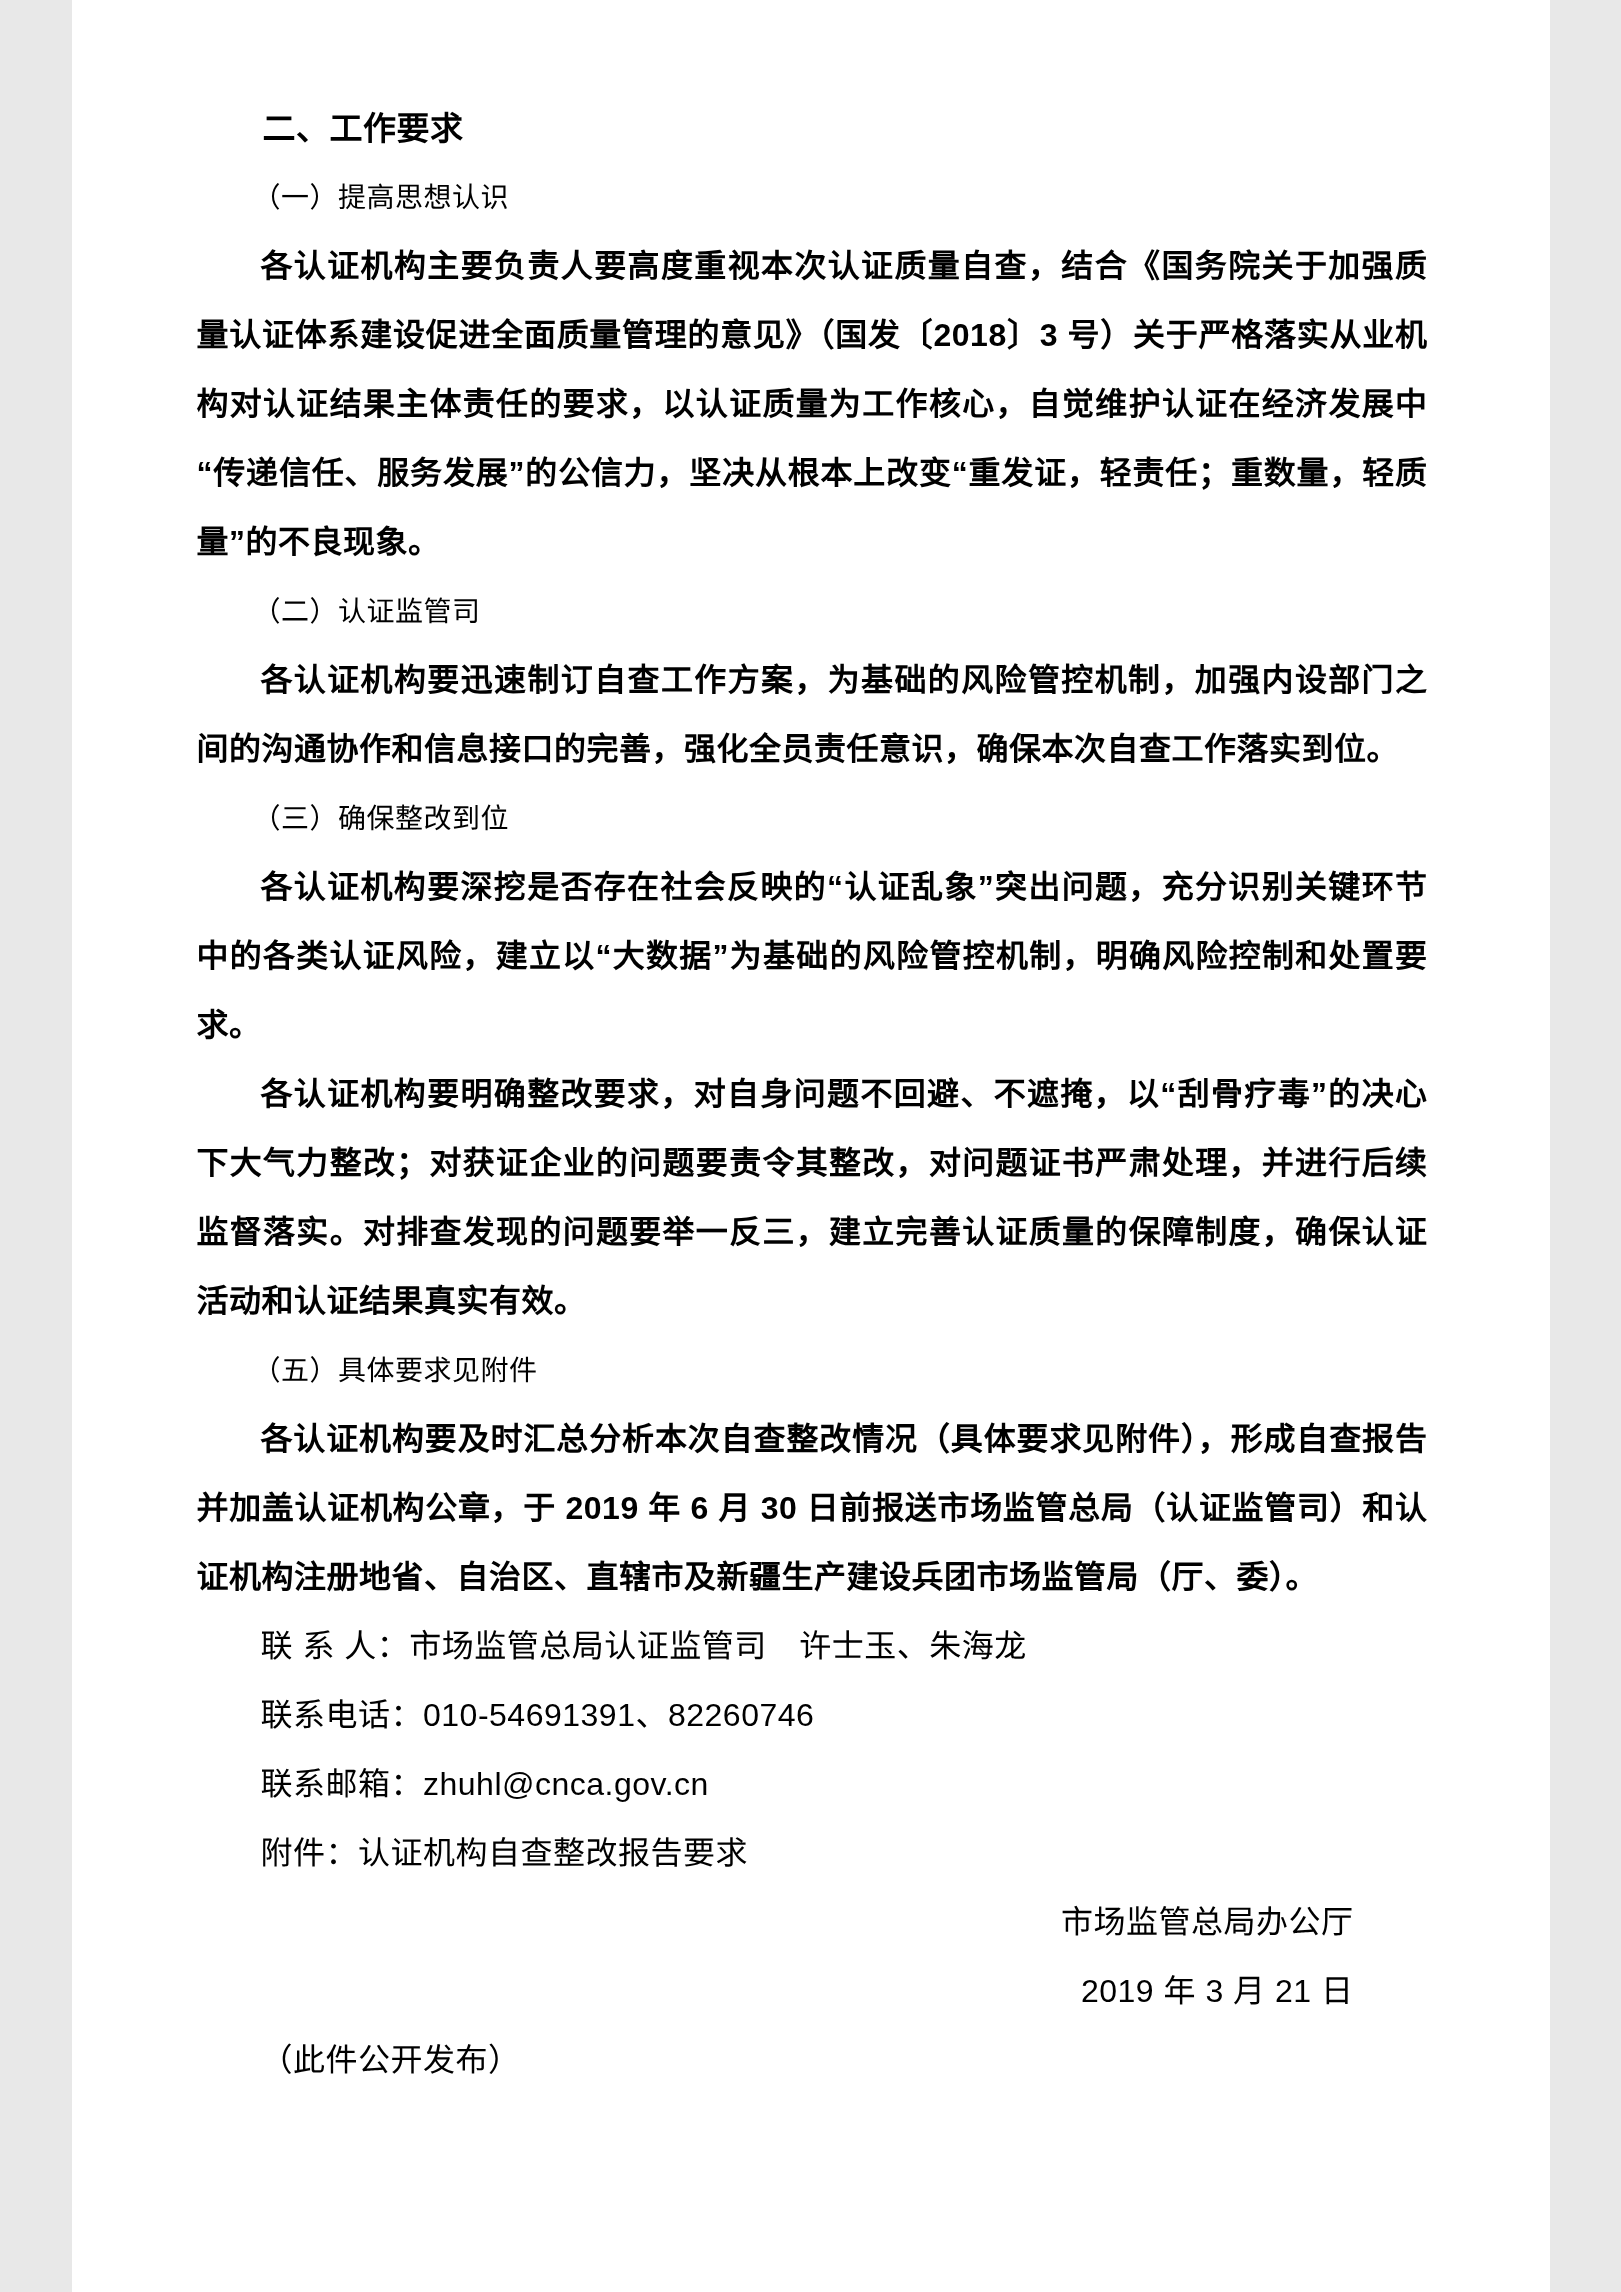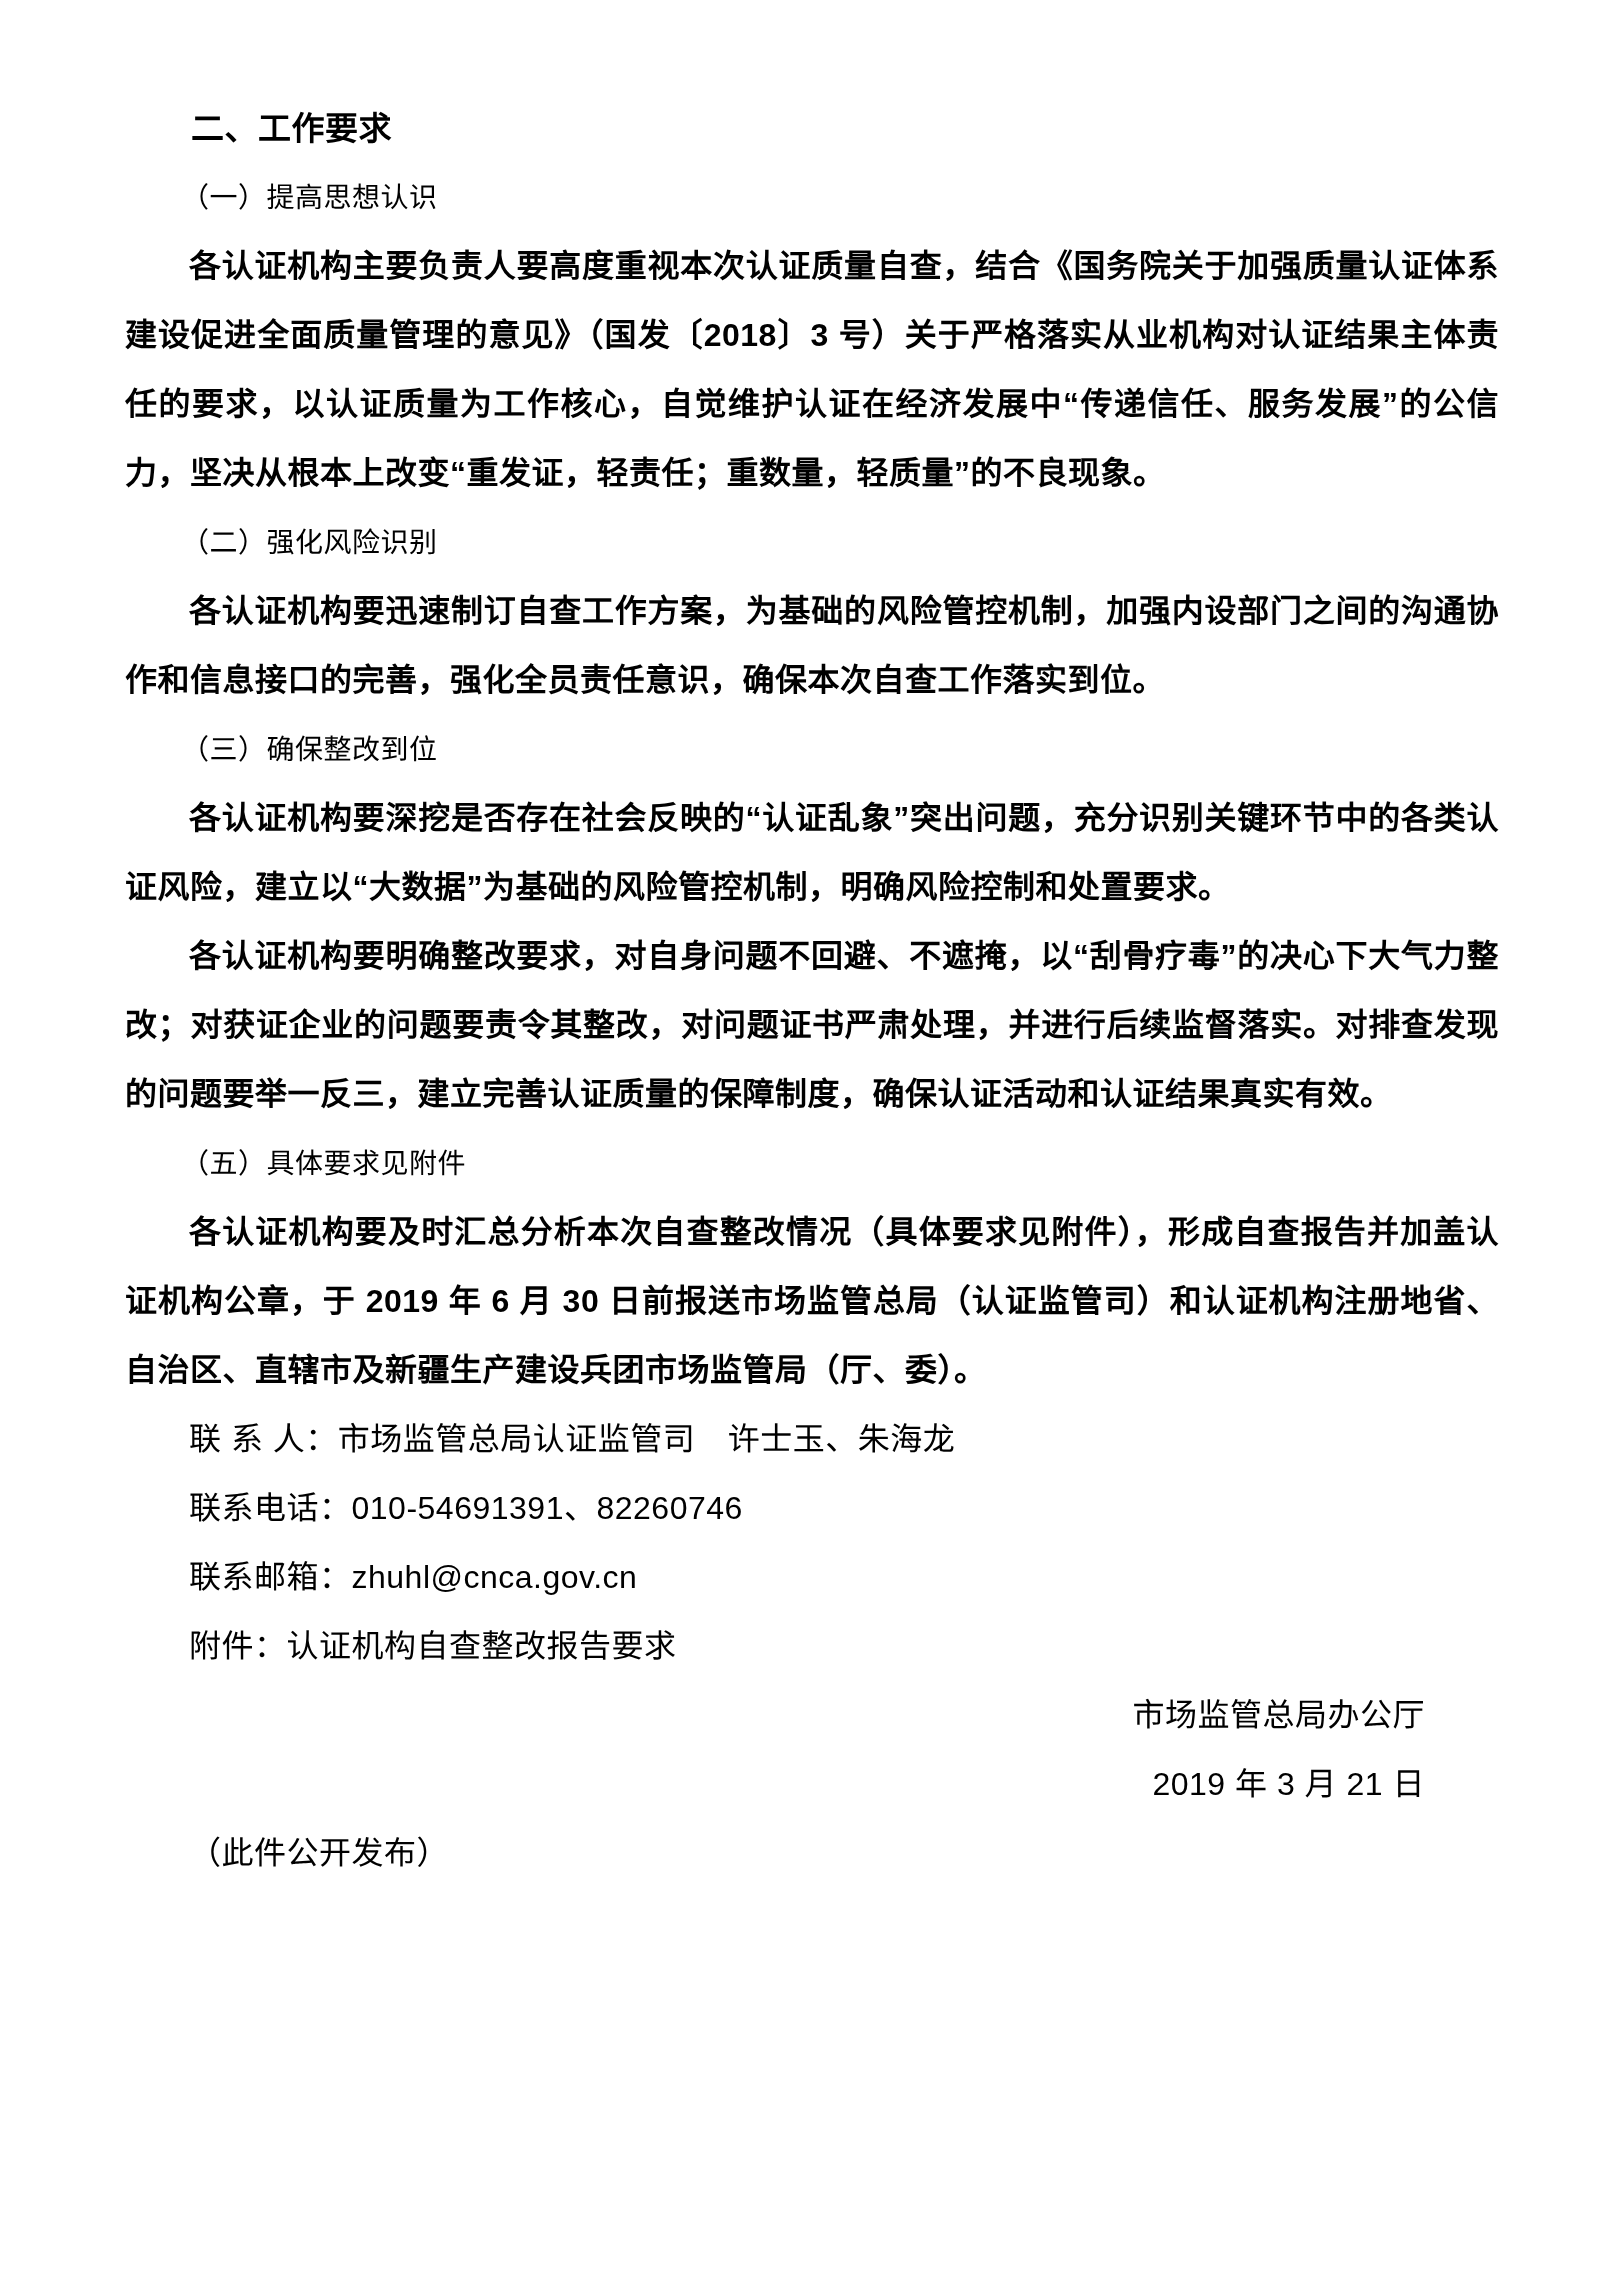--- a/index.html
+++ b/index.html
@@ -2,21 +2,21 @@
 <html lang="zh-CN"><head>
 <meta charset="utf-8">
 <style>
   html, body {
     margin: 0;
     padding: 0;
     background: #e8e8e8;
   }
   .page {
     position: relative;
-    width: 1621px;
+    width: 1478px;
     height: 2293px;
     margin: 0 auto;
     background: #ffffff;
     overflow: hidden;
     font-family: "Liberation Sans", "DejaVu Sans", sans-serif;
     color: #000000;
   }
   .content {
     position: absolute;
     top: 94px;
@@ -69,21 +69,21 @@
 <body>
 
 <div class="page">
   <div class="content">
 
     <h2 class="main-heading">二、工作要求</h2>
 
     <h3 class="sub-heading">（一）提高思想认识</h3>
     <p class="body-paragraph">各认证机构主要负责人要高度重视本次认证质量自查，结合《国务院关于加强质量认证体系建设促进全面质量管理的意见》（国发〔2018〕3 号）关于严格落实从业机构对认证结果主体责任的要求，以认证质量为工作核心，自觉维护认证在经济发展中“传递信任、服务发展”的公信力，坚决从根本上改变“重发证，轻责任；重数量，轻质量”的不良现象。</p>
 
-    <h3 class="sub-heading">（二）强化风险识别</h3>
+    <h3 class="sub-heading">（二）认证监管司</h3>
     <p class="body-paragraph">各认证机构要迅速制订自查工作方案，为基础的风险管控机制，加强内设部门之间的沟通协作和信息接口的完善，强化全员责任意识，确保本次自查工作落实到位。</p>
 
     <h3 class="sub-heading">（三）确保整改到位</h3>
     <p class="body-paragraph">各认证机构要深挖是否存在社会反映的“认证乱象”突出问题，充分识别关键环节中的各类认证风险，建立以“大数据”为基础的风险管控机制，明确风险控制和处置要求。</p>
 
     <p class="body-paragraph">各认证机构要明确整改要求，对自身问题不回避、不遮掩，以“刮骨疗毒”的决心下大气力整改；对获证企业的问题要责令其整改，对问题证书严肃处理，并进行后续监督落实。对排查发现的问题要举一反三，建立完善认证质量的保障制度，确保认证活动和认证结果真实有效。</p>
 
     <h3 class="sub-heading">（五）具体要求见附件</h3>
     <p class="body-paragraph">各认证机构要及时汇总分析本次自查整改情况（具体要求见附件），形成自查报告并加盖认证机构公章，于 2019 年 6 月 30 日前报送市场监管总局（认证监管司）和认证机构注册地省、自治区、直辖市及新疆生产建设兵团市场监管局（厅、委）。</p>
 

